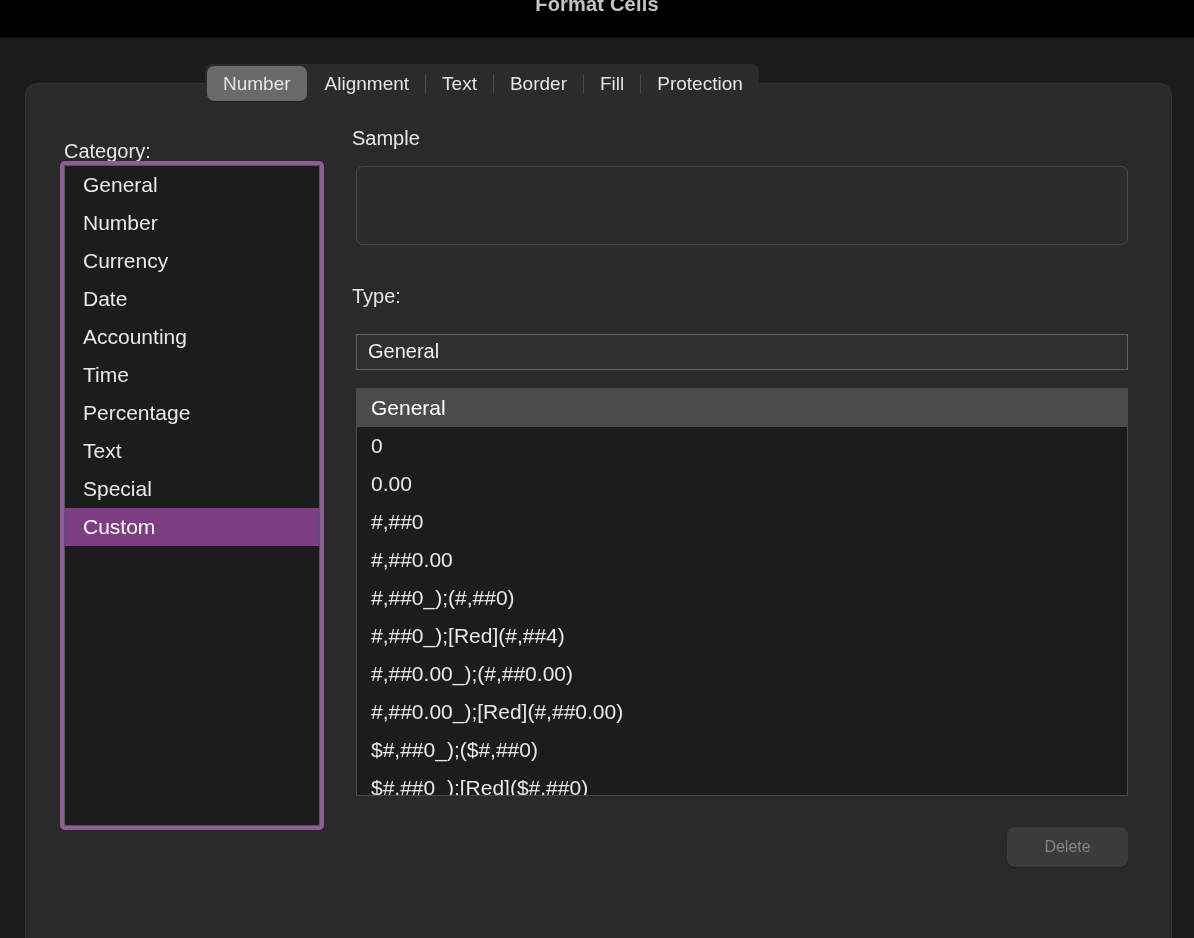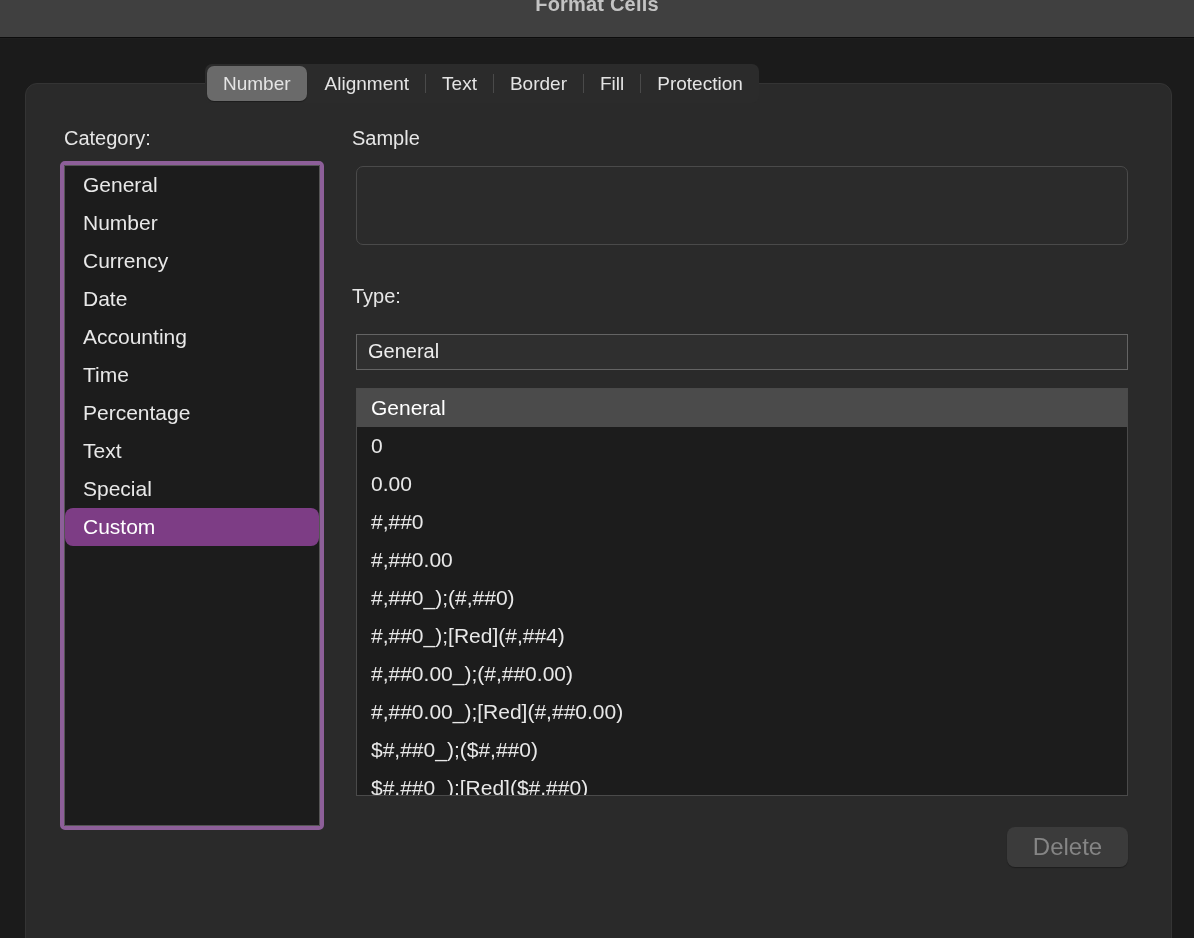--- a/index.html
+++ b/index.html
@@ -14,21 +14,21 @@
     font-family: "Liberation Sans", sans-serif;
     -webkit-font-smoothing: antialiased;
   }
 
   
   .titlebar {
     position: absolute;
     left: 0; top: 0;
     width: 1194px;
     height: 38px;
-    background: #404040;
+    background: #000000;
     border-bottom: 1px solid #0c0c0c;
     box-sizing: border-box;
   }
   .titlebar-title {
     position: absolute;
     left: 0; top: -7px;
     width: 1194px;
     text-align: center;
     font-size: 20px;
     font-weight: bold;
@@ -95,21 +95,21 @@
     box-sizing: border-box;
   }
 
   
   .lbl {
     position: absolute;
     font-size: 20px;
     color: #e6e6e6;
     white-space: nowrap;
   }
-  .lbl-category { left: 38px; top: 43px; }
+  .lbl-category { left: 38px; top: 56px; }
   .lbl-sample   { left: 326px; top: 43px; }
   .lbl-type     { left: 326px; top: 201px; }
 
   
   .category-box {
     position: absolute;
     left: 34px; top: 77px;
     width: 264px;
     height: 669px;
     border: 4px solid #8d5f99;
@@ -130,21 +130,20 @@
     line-height: 38px;
     padding-left: 18px;
     font-size: 21px;
     color: #e8e8e8;
     white-space: nowrap;
     cursor: default;
   }
   .cat-item.selected {
     background: #7d3d85;
     color: #ffffff;
-    border-radius: 8px;
   }
 
   
   .sample-box {
     position: absolute;
     left: 330px; top: 82px;
     width: 772px;
     height: 79px;
     background: #2b2b2b;
     border: 1px solid #4a4a4a;
@@ -203,21 +202,21 @@
   
   .delete-btn {
     position: absolute;
     left: 981px; top: 743px;
     width: 121px;
     height: 40px;
     background: #3b3b3b;
     border: none;
     border-radius: 8px;
     font-family: "Liberation Sans", sans-serif;
-    font-size: 24px;
+    font-size: 16px;
     color: #858585;
     cursor: default;
     box-shadow: 0 1px 1px rgba(0,0,0,.3);
   }
 </style>
 </head>
 <body>
 
 <div class="titlebar">
   <div class="titlebar-title">Format Cells</div>

